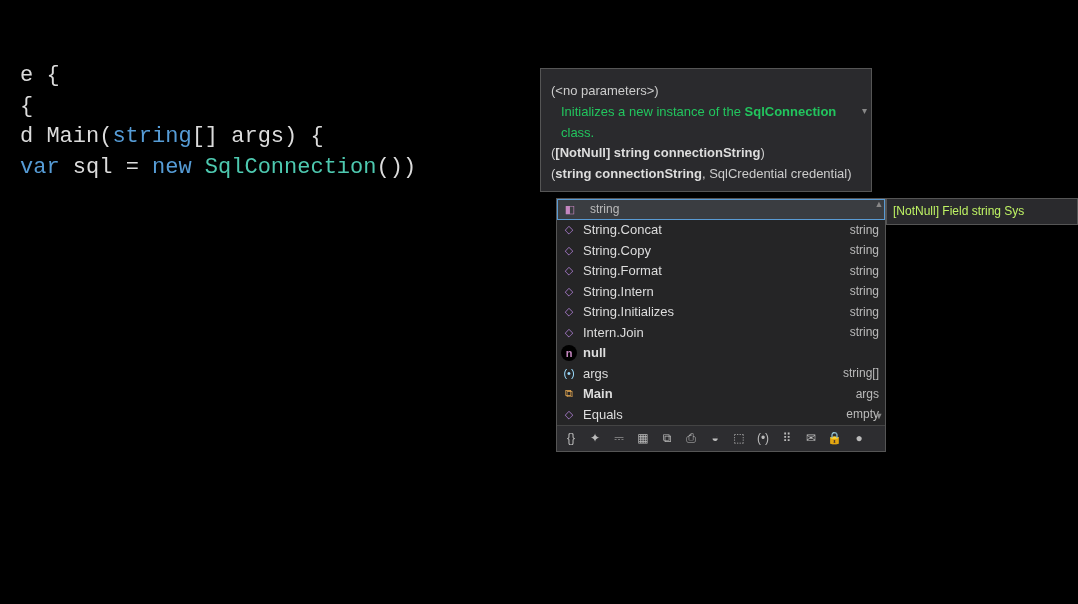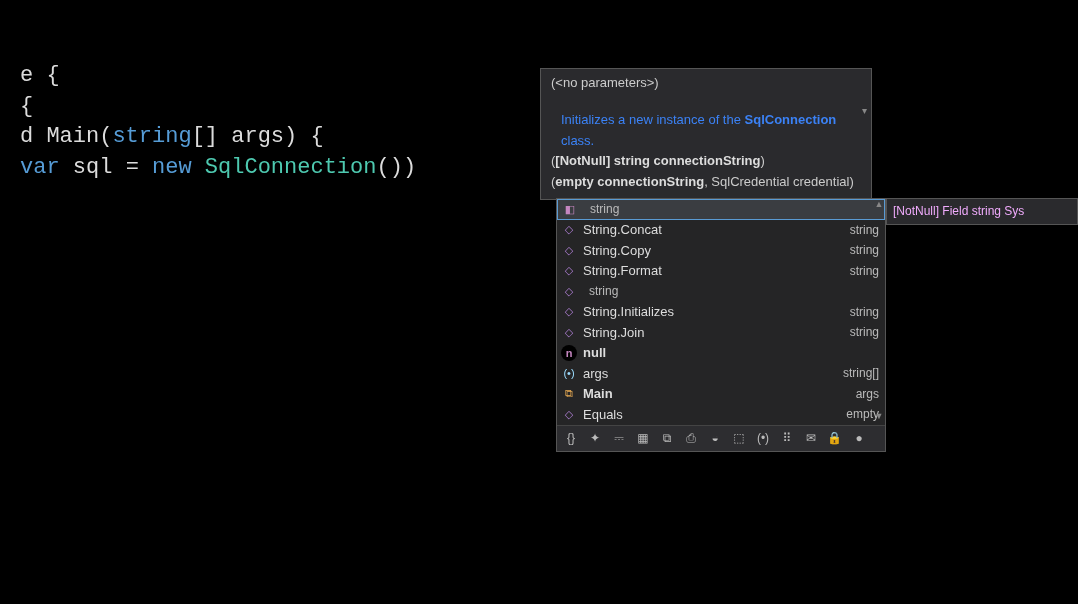--- a/index.html
+++ b/index.html
@@ -25,24 +25,24 @@
   .param-tooltip {
     position: absolute;
     left: 540px;
     top: 68px;
     width: 332px;
     background: #2a2a2d;
     border: 1px solid #555;
     font-family: 'Segoe UI', Tahoma, sans-serif;
     font-size: 13px;
     color: #ccc;
-    padding: 4px 10px 6px 10px;
+    padding: 12px 10px 6px 10px;
   }
   .param-tooltip .p-row { line-height: 1.6; }
-  .param-tooltip .p-desc { color: #3b82f6; padding-left: 10px; margin-top: 16px; }
+  .param-tooltip .p-desc { color: #22c55e; padding-left: 10px; }
   .param-tooltip .p-bold { font-weight: bold; color: #ddd; }
   .param-tooltip .b { font-weight: bold; }
   .param-tooltip .down-arrow {
     position: absolute;
     right: 4px;
     top: 36px;
     font-size: 10px;
     color: #888;
   }
 
@@ -134,21 +134,21 @@
 
   .doc-tooltip {
     position: absolute;
     left: 886px;
     top: 198px;
     width: 192px;
     background: #2a2a2d;
     border: 1px solid #555;
     font-family: 'Segoe UI', Tahoma, sans-serif;
     font-size: 12px;
-    color: #f0abfc;
+    color: #bef264;
     padding: 4px 6px;
     line-height: 1.4;
   }
 
   
   .ic-prop { color: #c586c0; }
   .ic-method { color: #b180d7; }
   .ic-null { background:#000; color:#c586c0; border-radius:50%; width:14px; height:14px; font-size:9px; font-weight:bold; }
   .ic-var { color: #9cdcfe; }
   .ic-class { color: #e8ab53; }
@@ -165,21 +165,21 @@
 
 <div class="param-tooltip">
   <div class="p-row">(&lt;no parameters&gt;)</div>
   <div class="p-row p-desc">
     <span>Initializes a new instance of the </span><span class="b">SqlConnection</span><span> class.</span>
   </div>
   <div class="p-row">
     <span>(</span><span class="p-bold">[NotNull] string connectionString</span><span>)</span>
   </div>
   <div class="p-row">
-    <span>(</span><span class="p-bold">empty connectionString</span><span>, SqlCredential credential)</span>
+    <span>(</span><span class="p-bold">string connectionString</span><span>, SqlCredential credential)</span>
   </div>
   <span class="down-arrow">▾</span>
 </div>
 
 <div class="completion-popup">
   <div class="completion-list">
       <div class="completion-item selected">
         <span class="ci-icon ic-prop">◧</span>
         <span class="ci-type">string</span>
       </div>
@@ -193,30 +193,31 @@
         <span class="ci-label">String.Copy</span>
         <span class="ci-type">string</span>
       </div>
       <div class="completion-item">
         <span class="ci-icon ic-method">◇</span>
         <span class="ci-label">String.Format</span>
         <span class="ci-type">string</span>
       </div>
       <div class="completion-item">
         <span class="ci-icon ic-method">◇</span>
+        <span class="ci-label">String.Intern</span>
         <span class="ci-type">string</span>
       </div>
       <div class="completion-item">
         <span class="ci-icon ic-method">◇</span>
         <span class="ci-label">String.Initializes</span>
         <span class="ci-type">string</span>
       </div>
       <div class="completion-item">
         <span class="ci-icon ic-method">◇</span>
-        <span class="ci-label">String.Join</span>
+        <span class="ci-label">Intern.Join</span>
         <span class="ci-type">string</span>
       </div>
       <div class="completion-item bold">
         <span class="ci-icon ic-null">n</span>
         <span class="ci-label">null</span>
         <span class="ci-type"></span>
       </div>
       <div class="completion-item">
         <span class="ci-icon ic-var">(•)</span>
         <span class="ci-label">args</span>

